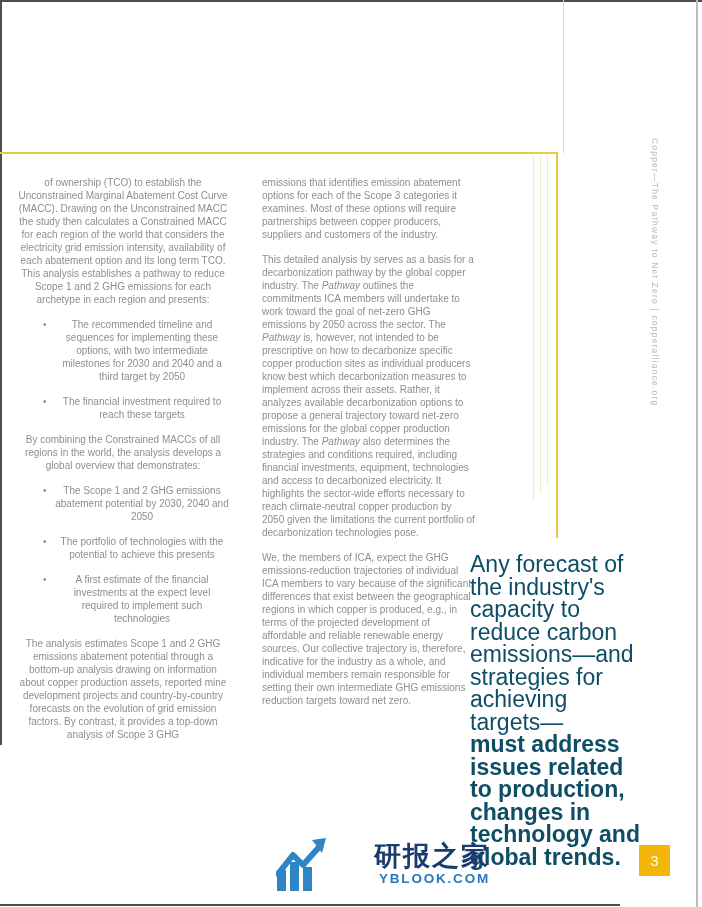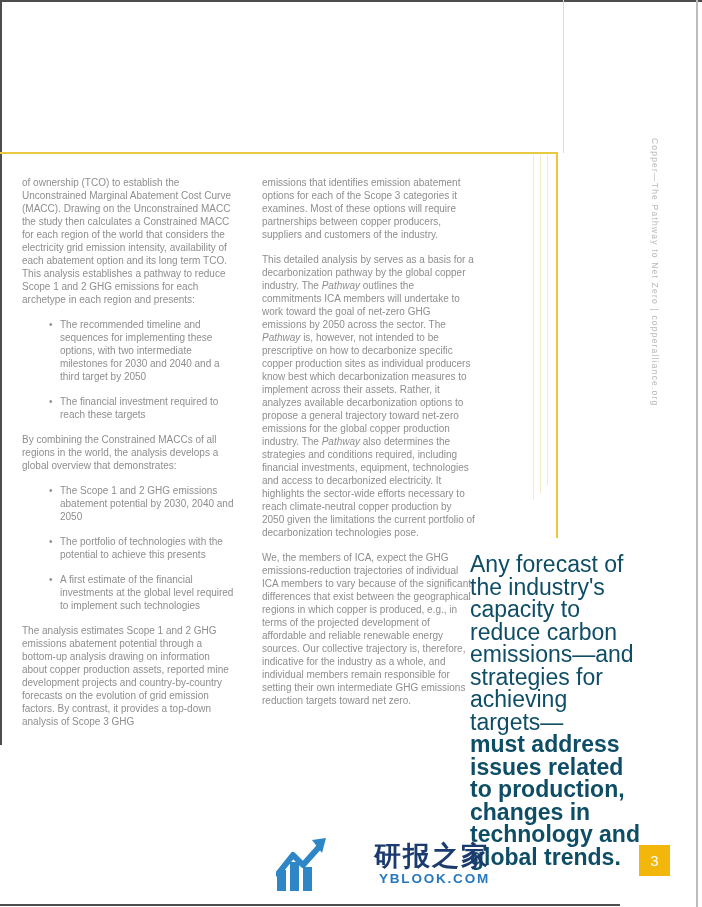--- a/index.html
+++ b/index.html
@@ -23,21 +23,21 @@
   .faint{position:absolute;top:155px;width:1px;background:#f3ebc7;}
   .faint.f1{left:533px;height:345px;}
   .faint.f2{left:540px;height:338px;}
   .faint.f3{left:547px;height:330px;}
   
   .col{
     position:absolute;top:176px;width:214px;
     color:#8e8e8e;font-size:10px;line-height:13px;
     text-align:left;
   }
-  .col1{left:22px;}
+  .col1{left:16px;text-align:center;}
   .col2{left:262px;}
   .col p{margin:0 0 12px 0;}
   .col ul{margin:0 0 0 0;padding:0 0 0 27px;list-style:none;}
   .col li{position:relative;padding-left:11px;margin:0 0 12px 0;}
   .col li::before{content:"\2022";position:absolute;left:0;top:0;color:#8e8e8e;}
   .it{font-style:italic;}
   
   .quote{
     position:absolute;left:470px;top:553px;width:170px;
     color:#0e4d66;font-size:23px;line-height:22.5px;
@@ -96,21 +96,21 @@
   <div class="col col1">
     <p>of ownership (TCO) to establish the Unconstrained Marginal Abatement Cost Curve (MACC). Drawing on the Unconstrained MACC the study then calculates a Constrained MACC for each region of the world that considers the electricity grid emission intensity, availability of each abatement option and its long term TCO. This analysis establishes a pathway to reduce Scope 1 and 2 GHG emissions for each archetype in each region and presents:</p>
     <ul>
       <li>The recommended timeline and sequences for implementing these options, with two intermediate milestones for 2030 and 2040 and a third target by 2050</li>
       <li>The financial investment required to reach these targets</li>
     </ul>
     <p>By combining the Constrained MACCs of all regions in the world, the analysis develops a global overview that demonstrates:</p>
     <ul>
       <li>The Scope 1 and 2 GHG emissions abatement potential by 2030, 2040 and 2050</li>
       <li>The portfolio of technologies with the potential to achieve this presents</li>
-      <li>A first estimate of the financial investments at the global level required to implement such technologies</li>
+      <li>A first estimate of the financial investments at the expect level required to implement such technologies</li>
     </ul>
     <p>The analysis estimates Scope 1 and 2 GHG emissions abatement potential through a bottom-up analysis drawing on information about copper production assets, reported mine development projects and country-by-country forecasts on the evolution of grid emission factors. By contrast, it provides a top-down analysis of Scope 3 GHG</p>
   </div>
 
   <div class="col col2">
     <p>emissions that identifies emission abatement options for each of the Scope 3 categories it examines. Most of these options will require partnerships between copper producers, suppliers and customers of the industry.</p>
     <p><span>This detailed analysis by serves as a basis for a decarbonization pathway by the global copper industry. The </span><span class="it">Pathway</span><span> outlines the commitments ICA members will undertake to work toward the goal of net-zero GHG emissions by 2050 across the sector. The </span><span class="it">Pathway</span><span> is, however, not intended to be prescriptive on how to decarbonize specific copper production sites as individual producers know best which decarbonization measures to implement across their assets. Rather, it analyzes available decarbonization options to propose a general trajectory toward net-zero emissions for the global copper production industry. The </span><span class="it">Pathway</span><span> also determines the strategies and conditions required, including financial investments, equipment, technologies and access to decarbonized electricity. It highlights the sector-wide efforts necessary to reach climate-neutral copper production by 2050 given the limitations the current portfolio of decarbonization technologies pose.</span></p>
     <p>We, the members of ICA, expect the GHG emissions-reduction trajectories of individual ICA members to vary because of the significant differences that exist between the geographical regions in which copper is produced, e.g., in terms of the projected development of affordable and reliable renewable energy sources. Our collective trajectory is, therefore, indicative for the industry as a whole, and individual members remain responsible for setting their own intermediate GHG emissions reduction targets toward net zero.</p>
   </div>
 

